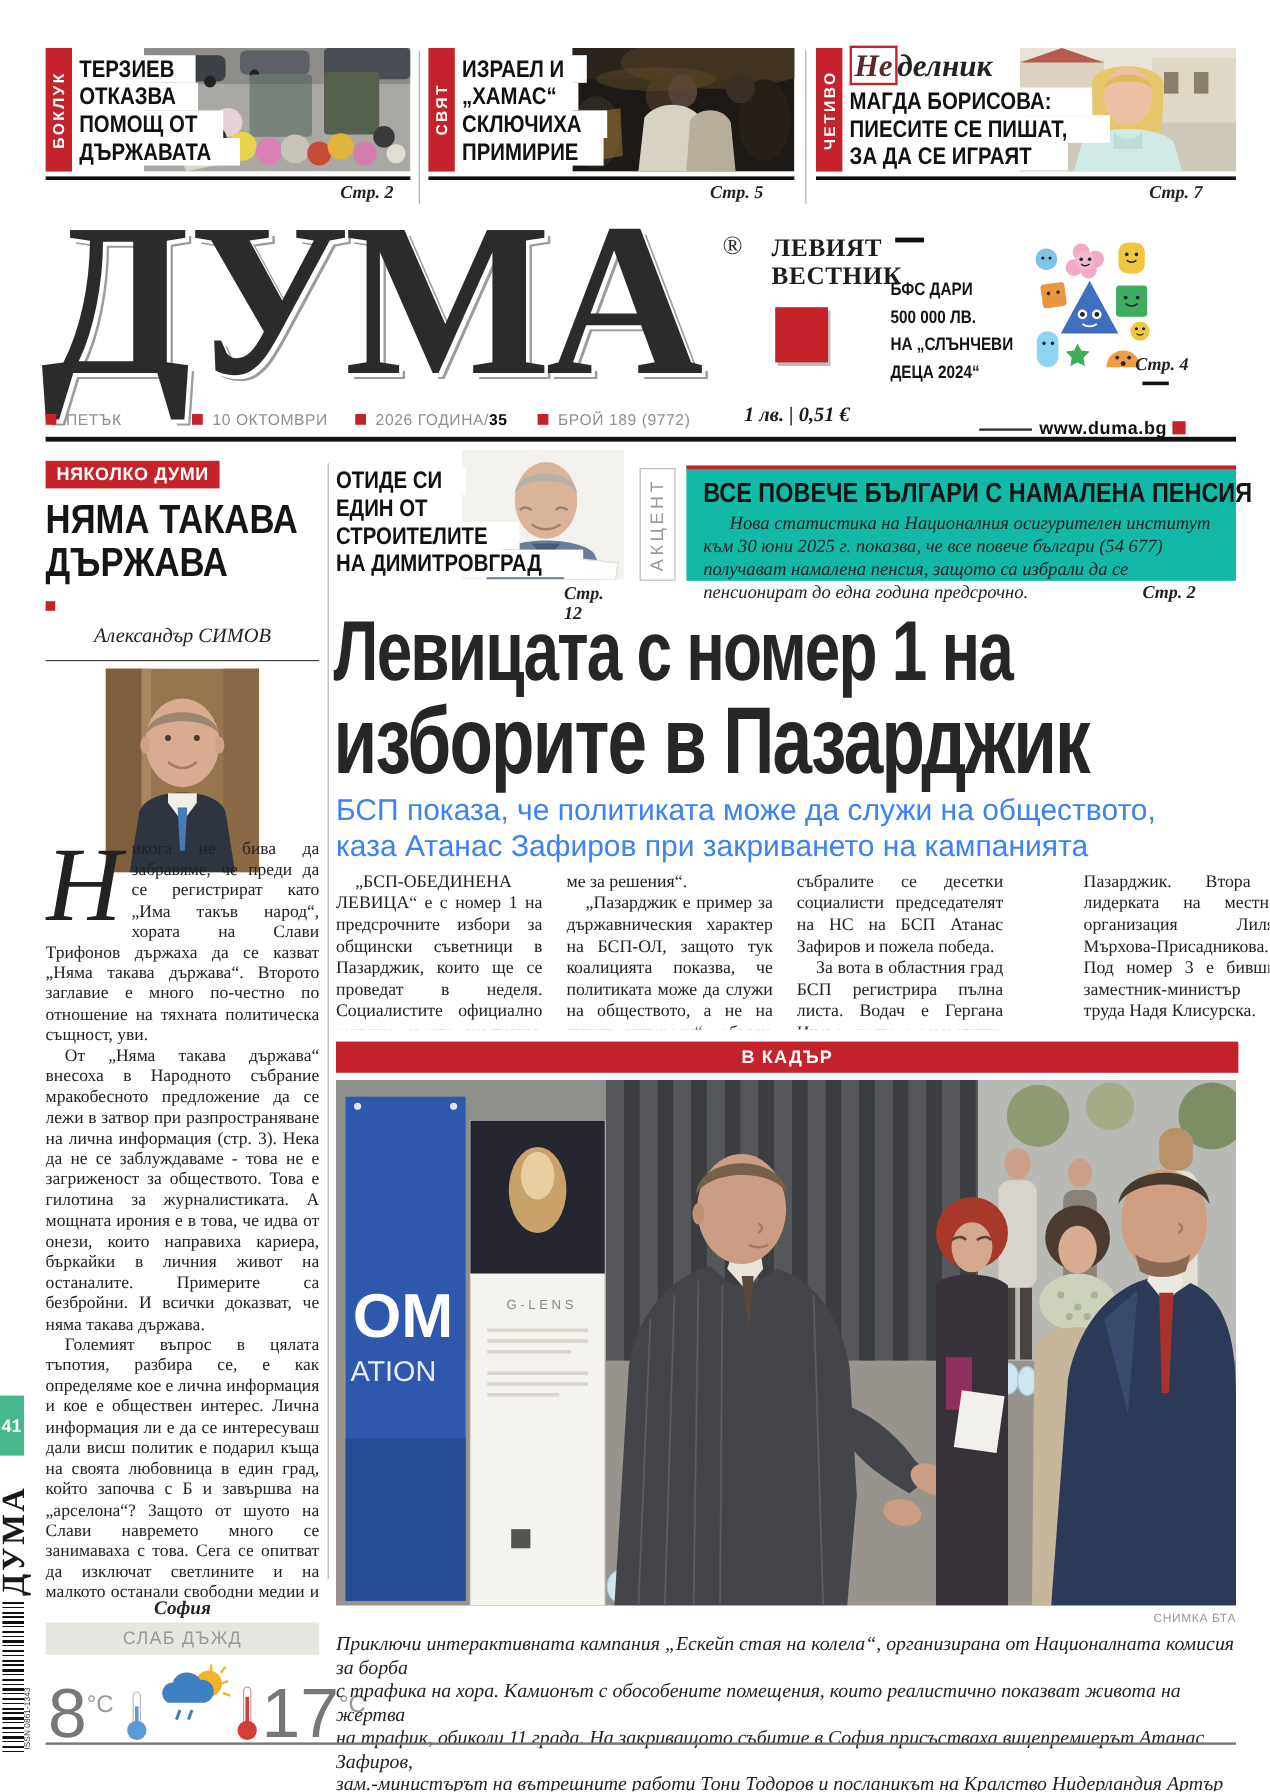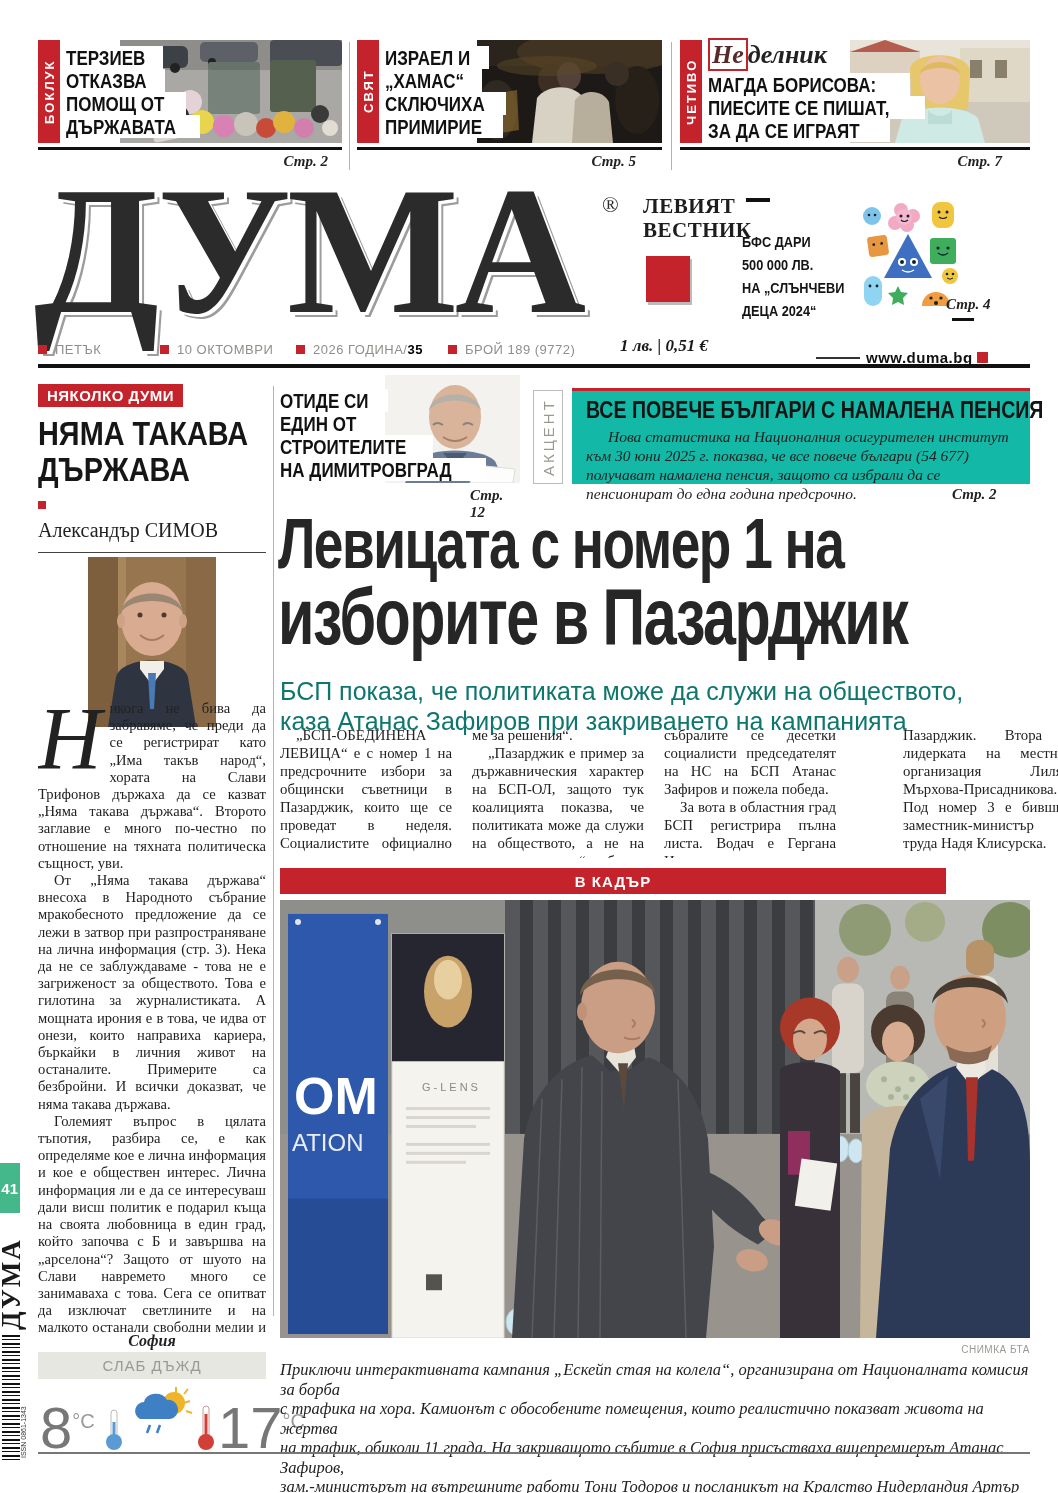--- a/index.html
+++ b/index.html
@@ -249,21 +249,21 @@
   <div class="abs barcode" style="left:2px;top:1335px;width:18px;height:128px;"></div>
   <div class="abs" style="left:20px;top:1338px;width:10px;height:120px;writing-mode:vertical-rl;transform:rotate(180deg);font-size:7px;color:#333;">ISSN 0861-1343</div>
 
   <div class="abs" style="left:38px;top:384px;width:228px;">
     <span style="display:inline-block;background:#c5232b;color:#fff;font-weight:bold;font-size:15px;letter-spacing:.5px;padding:3px 9px;">НЯКОЛКО ДУМИ</span>
     <div style="margin-top:8px;font-weight:bold;font-size:34px;line-height:36px;color:#161616;">
       <div><span class="cx cx85">НЯМА ТАКАВА</span></div>
       <div><span class="cx cx85">ДЪРЖАВА</span></div>
     </div>
     <div class="redsq" style="width:8px;height:8px;margin-top:14px;"></div>
-    <div class="serif" style="margin-top:6px;font-size:20px;color:#222;">Александър СИМОВ</div>
+    <div class="serif" style="margin-top:6px;font-style:italic;font-size:17px;color:#222;text-align:center;">Александър СИМОВ</div>
     <div style="margin-top:10px;width:228px;height:1px;background:#444;"></div>
   </div>
   <div class="abs" style="left:88px;top:557px;width:128px;height:170px;">
     <svg viewBox="0 0 128 170" width="128" height="170" preserveAspectRatio="none">
       <rect width="128" height="170" fill="#96754f"></rect>
       <rect x="0" y="0" width="30" height="170" fill="#7d5f3e"></rect>
         <rect x="98" y="0" width="30" height="170" fill="#8a6a46"></rect>
       <rect x="30" y="0" width="8" height="170" fill="#a8875f"></rect>
       <path d="M20,170 L28,120 C34,98 94,98 100,120 L108,170 Z" fill="#2e3440"></path>
       <path d="M52,112 L64,128 L76,112 L76,104 L52,104 Z" fill="#f2efe8"></path>
@@ -348,42 +348,42 @@
   <div class="abs accentbox" style="left:572px;top:388px;width:458px;height:96px;box-sizing:border-box;padding:6px 14px;">
     <div style="font-weight:bold;font-size:23px;color:#141414;"><span class="cx cx85">ВСЕ ПОВЕЧЕ БЪЛГАРИ С НАМАЛЕНА ПЕНСИЯ</span></div>
     <div class="serif" style="margin-top:3px;font-style:italic;font-size:15.5px;line-height:19px;color:#222;text-indent:22px;">Нова статистика на Националния осигурителен институт към 30 юни 2025 г. показва, че все повече българи (54 677) получават намалена пенсия, защото са избрали да се пенсионират до една година предсрочно.</div>
   </div>
   <div class="abs pageref" style="left:952px;top:486px;">Стр. 2</div>
 
   <div class="abs" style="left:278px;top:508px;width:752px;font-weight:bold;color:#262626;">
     <div style="font-size:71px;line-height:72px;letter-spacing:-2px;"><span class="cx cx75">Левицата с номер 1 на</span></div>
     <div style="font-size:79px;line-height:74px;letter-spacing:-2px;text-align:center;"><span class="cx cx75">изборите в Пазарджик</span></div>
   </div>
-  <div class="abs" style="left:280px;top:660px;width:750px;font-size:25px;line-height:30px;color:#0f766e;margin-top:16px;">
+  <div class="abs" style="left:280px;top:660px;width:750px;font-size:25px;line-height:30px;color:#3b82f6;">
     <div>БСП показа, че политиката може да служи на обществото,</div>
     <div>каза Атанас Зафиров при закриването на кампанията</div>
   </div>
 
   <div class="abs bodytext colp" style="left:280px;top:726px;width:172px;height:132px;overflow:hidden;">
     <p class="ind">„БСП-ОБЕДИНЕНА ЛЕВИЦА“ е с номер 1 на предсрочните избори за общински съветници в Пазарджик, които ще се проведат в неделя. Социалистите официално закриха своята кампания, която мина под мотото „Вре-</p>
   </div>
   <div class="abs bodytext colp" style="left:472px;top:726px;width:172px;height:132px;overflow:hidden;">
     <p>ме за решения“.</p>
     <p class="ind">„Пазарджик е пример за държавническия характер на БСП-ОЛ, защото тук коалицията показва, че политиката може да служи на обществото, а не на лични интереси“, обърна се към</p>
   </div>
   <div class="abs bodytext colp" style="left:664px;top:726px;width:172px;height:132px;overflow:hidden;">
     <p>събралите се десетки социалисти председателят на НС на БСП Атанас Зафиров и пожела победа.</p>
     <p class="ind">За вота в областния град БСП регистрира пълна листа. Водач е Гергана Ичева, която е заместник-кмет на</p>
   </div>
   <div class="abs bodytext colp" style="left:856px;top:726px;width:174px;height:132px;overflow:hidden;margin-left:47px;">
     <p>Пазарджик. Втора е лидерката на местната организация Лиляна Мърхова-Присадникова. Под номер 3 е бившият заместник-министър на труда Надя Клисурска.</p>
 
   </div>
 
-  <div class="abs" style="left:280px;top:868px;width:666px;height:26px;background:#c5232b;color:#fff;display:flex;align-items:center;justify-content:center;font-weight:bold;font-size:15px;letter-spacing:1px;">В КАДЪР</div>
+  <div class="abs" style="left:280px;top:868px;width:752px;height:26px;background:#c5232b;color:#fff;display:flex;align-items:center;justify-content:center;font-weight:bold;font-size:15px;letter-spacing:1px;">В КАДЪР</div>
 
   <div class="abs" style="left:280px;top:900px;width:750px;height:438px;">
     <svg viewBox="0 0 750 440" width="750" height="438" preserveAspectRatio="none">
       <rect width="750" height="440" fill="#8e8f8b"></rect>
       <rect x="225" y="0" width="310" height="235" fill="#55575a"></rect>
       <g fill="#3b3d40">
           <rect x="240" y="0" width="13" height="235"></rect>
           <rect x="268" y="0" width="13" height="235"></rect>
           <rect x="296" y="0" width="13" height="235"></rect>
           <rect x="324" y="0" width="13" height="235"></rect>

